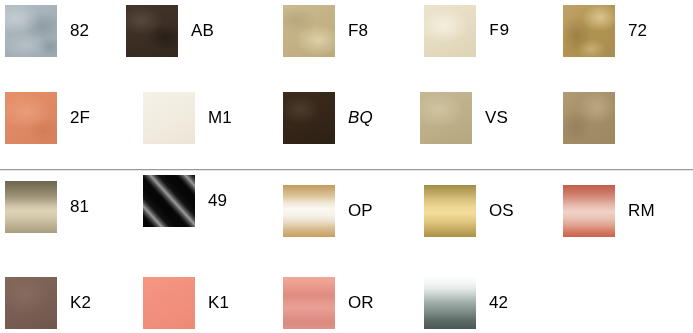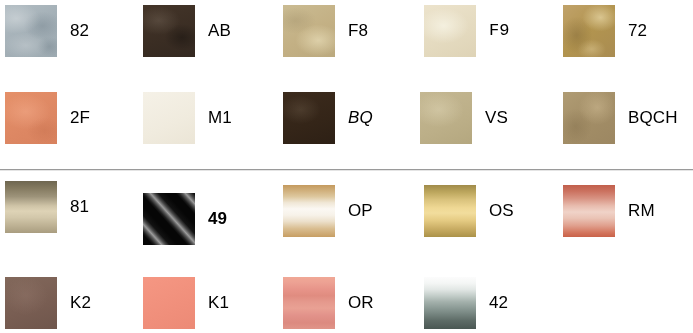--- a/index.html
+++ b/index.html
@@ -256,21 +256,21 @@
 </head>
 <body style="background: rgb(255, 255, 255);">
 
 <div id="palette-root">
     <div>
       <div>
         <div class="swatch-cell" title="mottled grey-blue stone" style="left: 5px; top: 5px;">
           <div class="swatch-chip sw-82"></div>
           <div class="swatch-label">82</div>
         </div>
-        <div class="swatch-cell" title="dark cocoa brown" style="left: 143px; top: 5px; padding-left: 24px;">
+        <div class="swatch-cell" title="dark cocoa brown" style="left: 126px; top: 5px; padding-left: 24px;">
           <div class="swatch-chip sw-AB"></div>
           <div class="swatch-label">AB</div>
         </div>
         <div class="swatch-cell" title="warm khaki gold" style="left: 283px; top: 5px;">
           <div class="swatch-chip sw-F8"></div>
           <div class="swatch-label">F8</div>
         </div>
         <div class="swatch-cell" title="pale cream ivory" style="left: 424px; top: 5px; font-family: Liberation Mono, monospace;">
           <div class="swatch-chip sw-F9"></div>
           <div class="swatch-label">F9</div>
@@ -292,32 +292,31 @@
         <div class="swatch-cell" title="very dark chocolate" style="left: 283px; top: 92px; font-style: italic;">
           <div class="swatch-chip sw-BQ"></div>
           <div class="swatch-label">BQ</div>
         </div>
         <div class="swatch-cell" title="sage khaki" style="left: 420px; top: 92px;">
           <div class="swatch-chip sw-VS"></div>
           <div class="swatch-label">VS</div>
         </div>
         <div class="swatch-cell" title="antique brass bronze" style="left: 563px; top: 92px;">
           <div class="swatch-chip sw-BQCH"></div>
-          <div class="swatch-label">BQCH</div>
         </div>
       </div>
     </div>
     <div class="group-divider" style="top: 169px;"></div>
     <div>
       <div>
         <div class="swatch-cell" title="olive to beige horizontal bands" style="left: 5px; top: 181px;">
           <div class="swatch-chip sw-81"></div>
           <div class="swatch-label">81</div>
         </div>
-        <div class="swatch-cell" title="black with diagonal light streaks" style="left: 143px; top: 193px; font-weight: bold;">
+        <div class="swatch-cell" title="black with diagonal light streaks" style="left: 143px; top: 175px;">
           <div class="swatch-chip sw-49"></div>
           <div class="swatch-label">49</div>
         </div>
         <div class="swatch-cell" title="tan to white to tan bands" style="left: 283px; top: 185px;">
           <div class="swatch-chip sw-OP"></div>
           <div class="swatch-label">OP</div>
         </div>
         <div class="swatch-cell" title="olive to golden yellow bands" style="left: 424px; top: 185px; text-align: right;">
           <div class="swatch-chip sw-OS"></div>
           <div class="swatch-label">OS</div>

